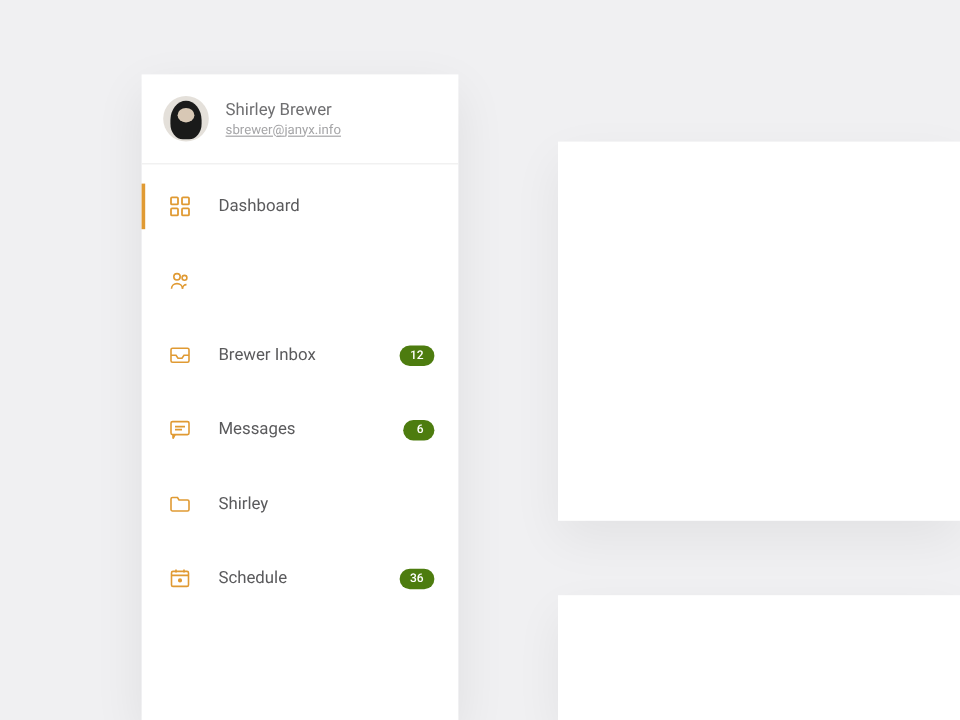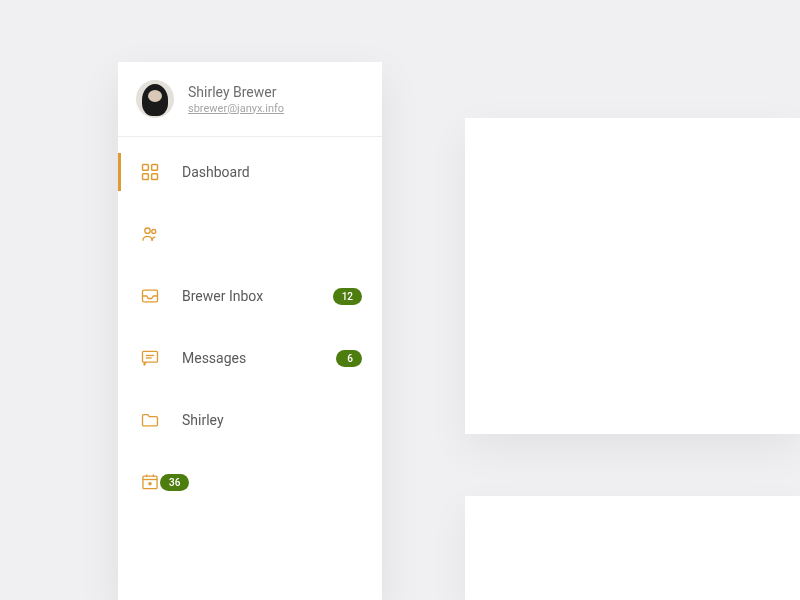--- a/index.html
+++ b/index.html
@@ -208,20 +208,21 @@
     <div class="nav-item">
       <span class="nav-icon">
         <svg viewBox="0 0 24 24" fill="none" stroke="currentColor" stroke-width="1.6">
           <rect x="3.5" y="5" width="17" height="15" rx="1.5"></rect>
           <line x1="3.5" y1="9" x2="20.5" y2="9"></line>
           <line x1="8" y1="3" x2="8" y2="6"></line>
           <line x1="16" y1="3" x2="16" y2="6"></line>
           <circle cx="12" cy="14" r="1.3" fill="currentColor"></circle>
         </svg>
       </span>
+      <span class="nav-label">Schedule</span>
       <span class="badge">36</span>
     </div>
 
   </div>
 </div>
 
 <div class="panel panel-1"></div>
 <div class="panel panel-2"></div>
 
 </body></html>

